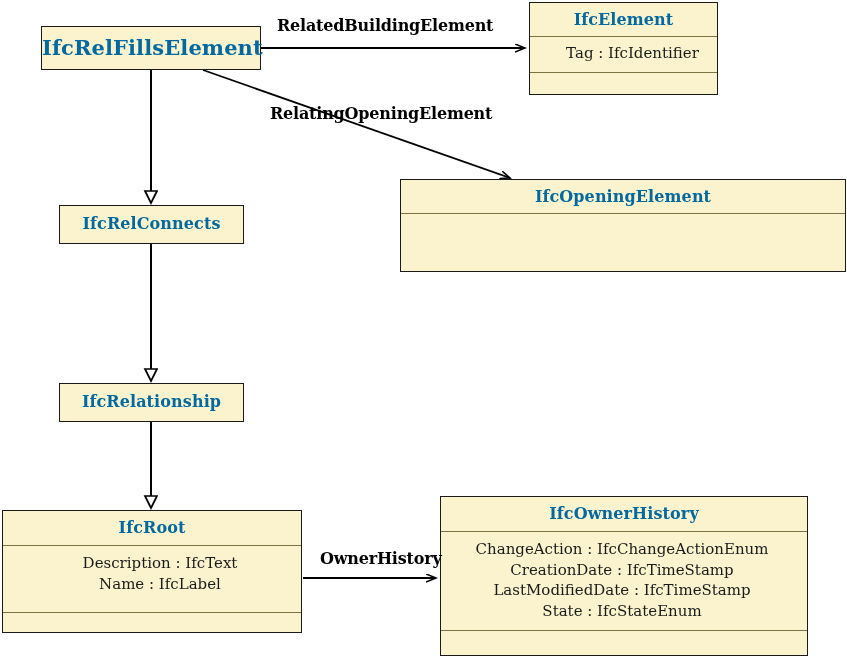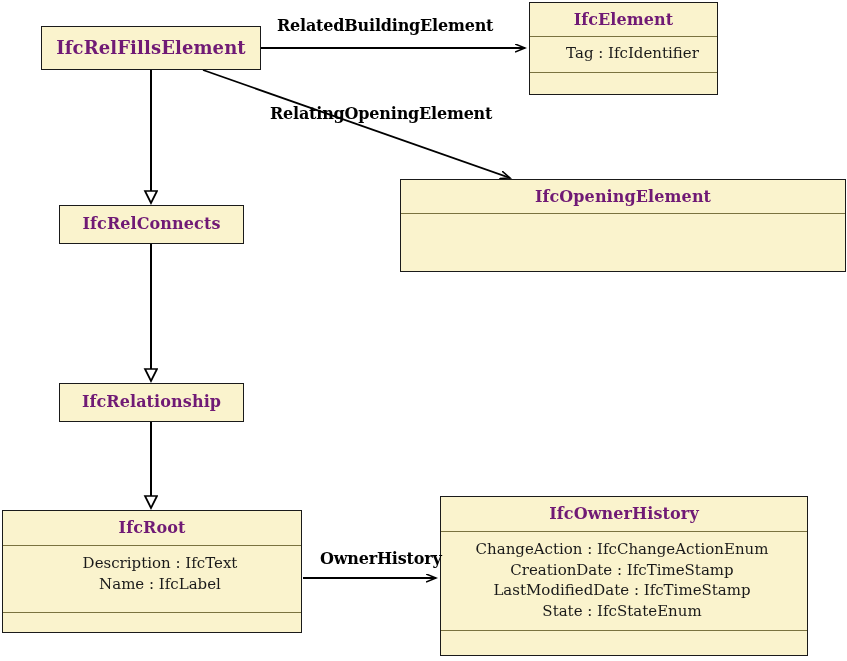--- a/index.html
+++ b/index.html
@@ -33,21 +33,21 @@
     display: flex;
     flex-direction: column;
   }
   .compartment {
     box-sizing: border-box;
     background: #faf3cd;
   }
   .compartment.name-comp {
     text-align: center;
     font-weight: bold;
-    color: #701a75;
+    color: #0369a1;
     letter-spacing: 0.1px;
   }
   .compartment.attrs-comp {
     border-top: 1.4px solid #7a7240;
     text-align: center;
     color: #1a1a1a;
   }
   .compartment.ops-comp {
     border-top: 1.4px solid #7a7240;
   }
@@ -59,21 +59,21 @@
     position: absolute;
     white-space: nowrap;
     color: #000000;
     font-weight: bold;
     background: transparent;
     letter-spacing: -0.2px;
   }
 
   
   #cls-ifcrelfillselement { left: 41px;  top: 26px;  width: 220px; height: 44px; }
-  #cls-ifcrelfillselement .name-comp { font-size: 18px; line-height: 41px; height: 41px; }
+  #cls-ifcrelfillselement .name-comp { font-size: 21px; line-height: 41px; height: 41px; }
 
   #cls-ifcelement { left: 529px; top: 2px; width: 189px; height: 93px; }
   #cls-ifcelement .name-comp { font-size: 16px; line-height: 33px; height: 33px; }
   #cls-ifcelement .attrs-comp { font-size: 15px; line-height: 20px; padding: 6px 0 6px 18px; height: 36px; }
   #cls-ifcelement .ops-comp { height: 22px; }
 
   #cls-ifcopeningelement { left: 400px; top: 179px; width: 446px; height: 93px; }
   #cls-ifcopeningelement .name-comp { font-size: 16px; line-height: 33px; height: 33px; }
   #cls-ifcopeningelement .attrs-comp { font-size: 15px; line-height: 20px; padding: 6px 0 6px 18px; height: 36px; }
   #cls-ifcopeningelement .ops-comp { height: 22px; }

